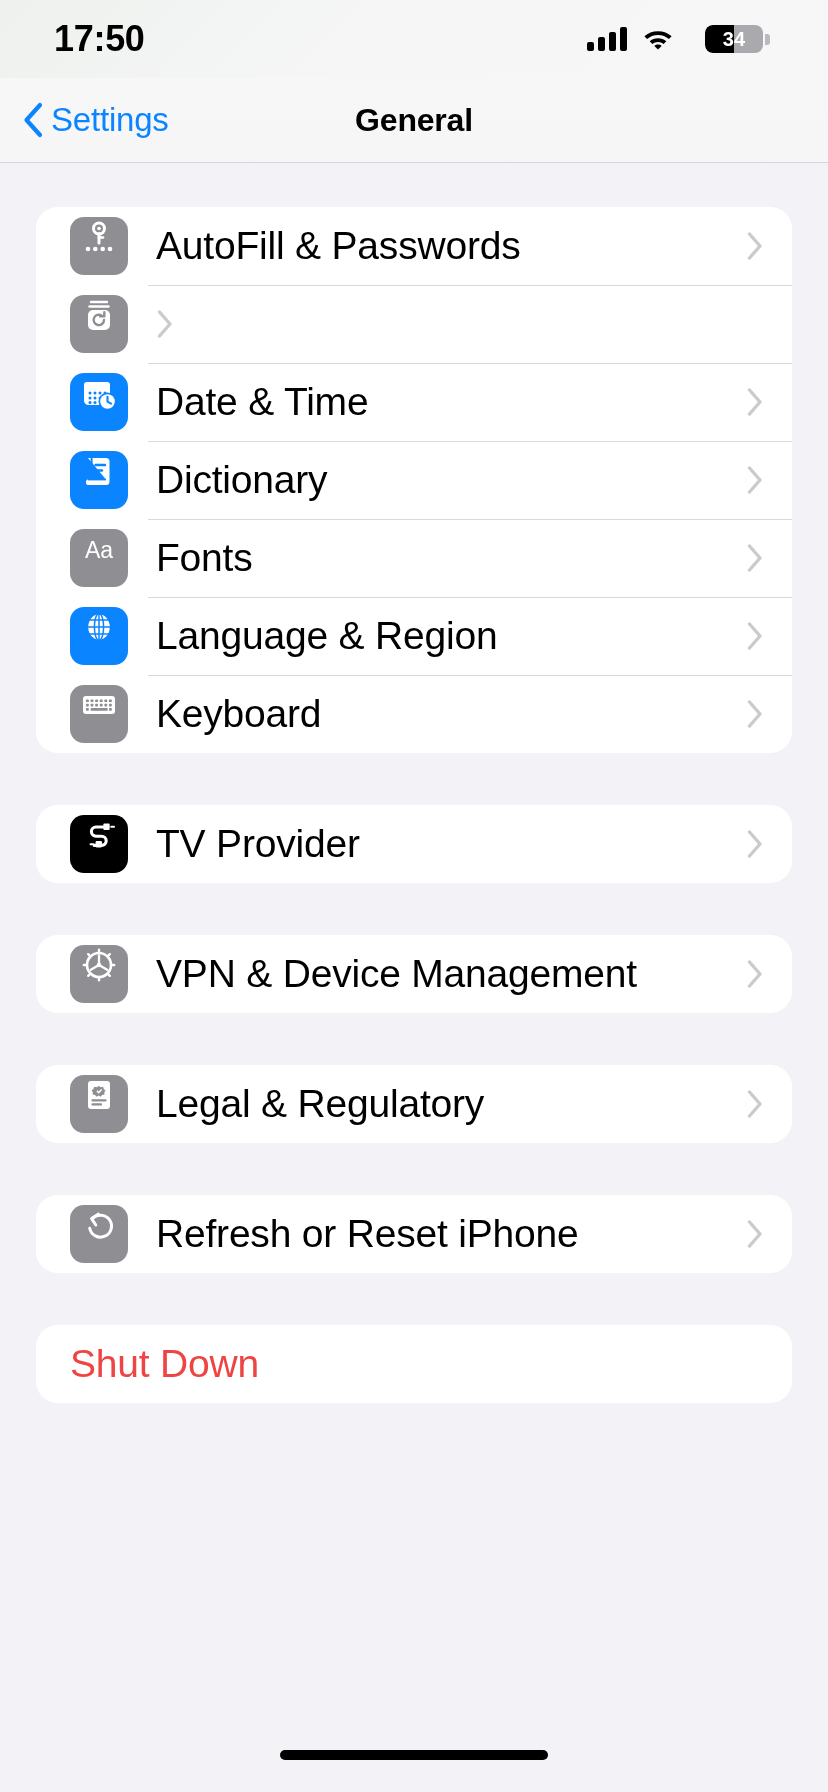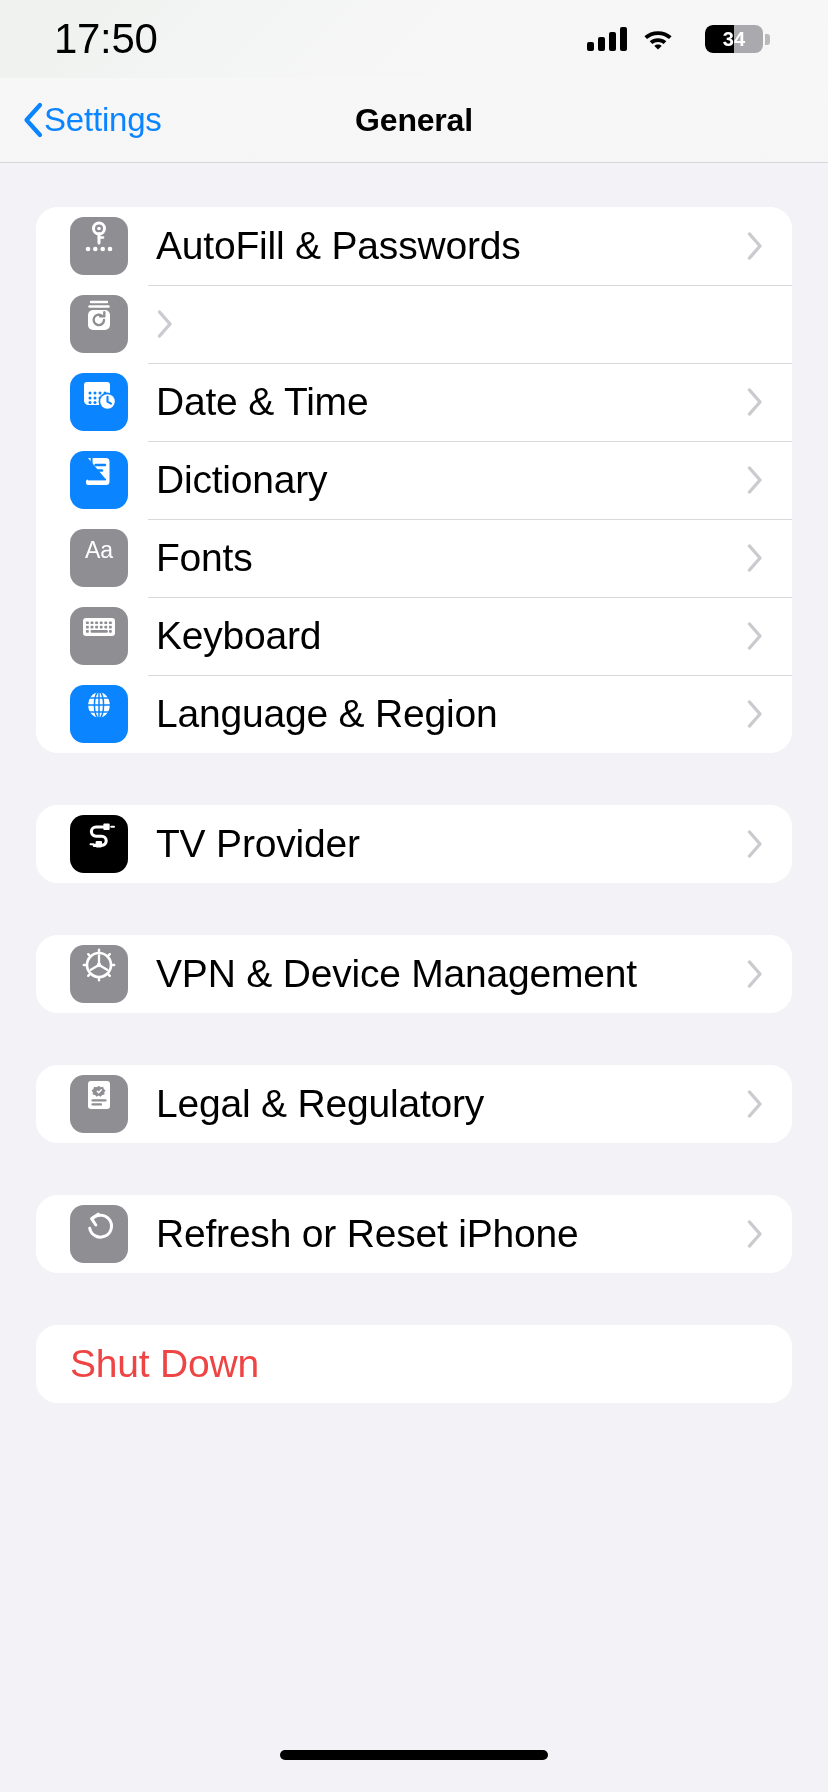--- a/index.html
+++ b/index.html
@@ -13,21 +13,21 @@
   }
   .screen { position:relative; width:828px; height:1792px; display:flex; flex-direction:column; }
 
   
   .statusbar {
     height:78px; flex:0 0 78px;
     display:flex; align-items:center; justify-content:space-between;
     padding:0 58px 0 54px;
     background:linear-gradient(135deg,#eef1ee 0%,#f6f6f7 45%,#f7f7f8 100%);
   }
-  .status-time { font-size:42px; font-weight:400; color:#000; letter-spacing:-0.3px; }
+  .status-time { font-size:36px; font-weight:700; color:#000; letter-spacing:-0.3px; }
   .status-right { display:flex; align-items:center; gap:15px; }
 
   .sig { display:flex; align-items:flex-end; gap:4px; height:24px; }
   .sig i { display:block; width:7px; background:#000; border-radius:2px; }
   .sig i:nth-child(1){ height:9px; }
   .sig i:nth-child(2){ height:14px; }
   .sig i:nth-child(3){ height:19px; }
   .sig i:nth-child(4){ height:24px; }
 
   .wifi { position:relative; width:32px; height:24px; }
@@ -47,21 +47,21 @@
   .batt-wrap { display:flex; align-items:center; }
 
   
   .navbar {
     position:relative; flex:0 0 85px; height:85px;
     display:flex; align-items:center;
     background:linear-gradient(180deg,#f7f7f8 0%,#f6f6f7 100%);
     border-bottom:1px solid #d6d6da;
   }
   .nav-back {
-    position:absolute; left:22px; display:flex; align-items:center; 
+    position:absolute; left:22px; display:flex; align-items:center; gap:7px;
     color:#007aff; cursor:pointer;
   }
   .chev-back { width:22px; height:36px; }
   .nav-back-label { font-size:33px; color:#0a84ff; letter-spacing:-0.2px; }
   .nav-title {
     width:100%; text-align:center; font-size:32px; font-weight:700; color:#000; letter-spacing:-0.2px;
   }
 
   
   .content { flex:1 1 auto; overflow:hidden; padding:0 36px; }
@@ -220,20 +220,39 @@
                 <path d="M3.5 3 L14 15 L3.5 27" fill="none" stroke="#c2c2c7" stroke-width="3.4" stroke-linecap="round" stroke-linejoin="round"></path>
               </svg></span>
           </div>
           <div class="row">
             <span class="row-icon bg-gray">
               <svg width="40" height="40" viewBox="0 0 40 40">
                 <text x="20" y="28.5" text-anchor="middle" font-family="Liberation Sans, sans-serif" font-size="23" fill="#fff">Aa</text>
               </svg>
             </span>
             <span class="row-label">Fonts</span>
+            <span class="chev"><svg width="18" height="30" viewBox="0 0 18 30">
+                <path d="M3.5 3 L14 15 L3.5 27" fill="none" stroke="#c2c2c7" stroke-width="3.4" stroke-linecap="round" stroke-linejoin="round"></path>
+              </svg></span>
+          </div>
+          <div class="row">
+            <span class="row-icon bg-blue">
+              <svg width="40" height="40" viewBox="0 0 40 40">
+                <ellipse cx="20" cy="20" rx="11.5" ry="13.5" fill="#fff"></ellipse>
+                <g fill="none" stroke="#0a84ff" stroke-width="1.5">
+                  <ellipse cx="20" cy="20" rx="11.5" ry="13.5"></ellipse>
+                  <ellipse cx="20" cy="20" rx="4.6" ry="13.5"></ellipse>
+                  <path d="M20 6.5 L20 33.5"></path>
+                  <path d="M9.3 13 L30.7 13"></path>
+                  <path d="M8.5 20 L31.5 20"></path>
+                  <path d="M9.3 27 L30.7 27"></path>
+                </g>
+              </svg>
+            </span>
+            <span class="row-label">Language &amp; Region</span>
             <span class="chev"><svg width="18" height="30" viewBox="0 0 18 30">
                 <path d="M3.5 3 L14 15 L3.5 27" fill="none" stroke="#c2c2c7" stroke-width="3.4" stroke-linecap="round" stroke-linejoin="round"></path>
               </svg></span>
           </div>
           <div class="row">
             <span class="row-icon bg-gray">
               <svg width="40" height="40" viewBox="0 0 40 40">
                 <rect x="4" y="11" width="32" height="18" rx="3" fill="#fff"></rect>
                 <g fill="#8e8e93">
                   <rect x="7" y="14.5" width="2.8" height="2.6" rx=".7"></rect>
@@ -252,39 +271,20 @@
                   <rect x="11.6" y="23.1" width="17.2" height="2.6" rx=".9"></rect>
                   <rect x="30" y="23.1" width="2.8" height="2.6" rx=".7"></rect>
                 </g>
               </svg>
             </span>
             <span class="row-label">Keyboard</span>
             <span class="chev"><svg width="18" height="30" viewBox="0 0 18 30">
                 <path d="M3.5 3 L14 15 L3.5 27" fill="none" stroke="#c2c2c7" stroke-width="3.4" stroke-linecap="round" stroke-linejoin="round"></path>
               </svg></span>
           </div>
-          <div class="row">
-            <span class="row-icon bg-blue">
-              <svg width="40" height="40" viewBox="0 0 40 40">
-                <ellipse cx="20" cy="20" rx="11.5" ry="13.5" fill="#fff"></ellipse>
-                <g fill="none" stroke="#0a84ff" stroke-width="1.5">
-                  <ellipse cx="20" cy="20" rx="11.5" ry="13.5"></ellipse>
-                  <ellipse cx="20" cy="20" rx="4.6" ry="13.5"></ellipse>
-                  <path d="M20 6.5 L20 33.5"></path>
-                  <path d="M9.3 13 L30.7 13"></path>
-                  <path d="M8.5 20 L31.5 20"></path>
-                  <path d="M9.3 27 L30.7 27"></path>
-                </g>
-              </svg>
-            </span>
-            <span class="row-label">Language &amp; Region</span>
-            <span class="chev"><svg width="18" height="30" viewBox="0 0 18 30">
-                <path d="M3.5 3 L14 15 L3.5 27" fill="none" stroke="#c2c2c7" stroke-width="3.4" stroke-linecap="round" stroke-linejoin="round"></path>
-              </svg></span>
-          </div>
         </div>
         <div class="group">
           <div class="row">
             <span class="row-icon bg-black">
               <svg width="40" height="40" viewBox="0 0 40 40">
                 <path d="M24 12 h-7 a4.6 4.6 0 0 0 0 9.2 h5.6 a4.6 4.6 0 0 1 0 9.2 h-7.4" fill="none" stroke="#fff" stroke-width="3.1" stroke-linecap="round"></path>
                 <rect x="24.3" y="8.6" width="6.4" height="6.4" rx="1.1" fill="#fff"></rect>
                 <path d="M32.2 11.8 L35 11.8" stroke="#fff" stroke-width="2" stroke-linecap="round"></path>
                 <rect x="16.6" y="26" width="6.4" height="6.4" rx="1.1" fill="#fff"></rect>
                 <path d="M11.5 29.2 L14.4 29.2" stroke="#fff" stroke-width="2" stroke-linecap="round"></path>

